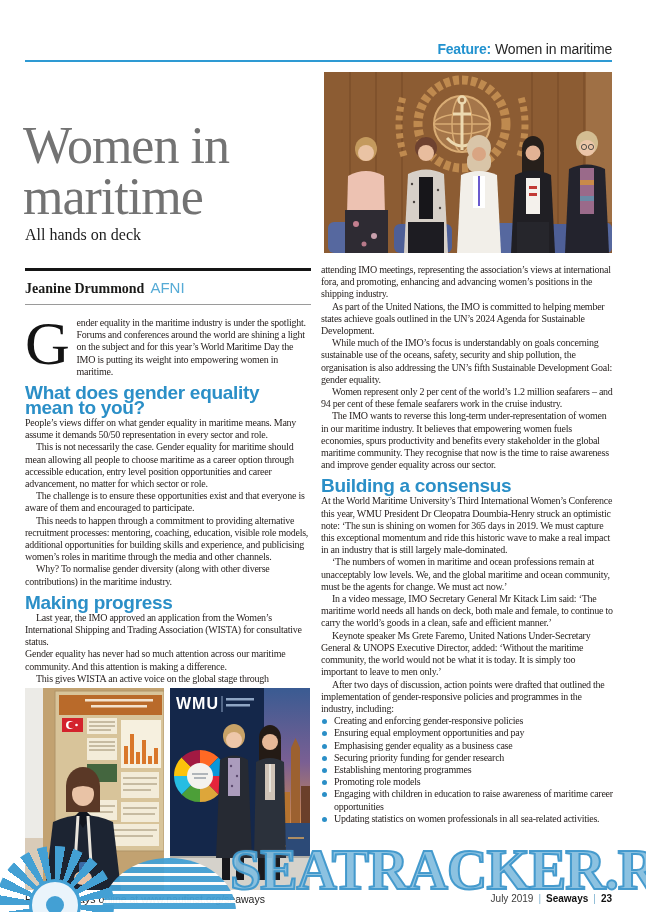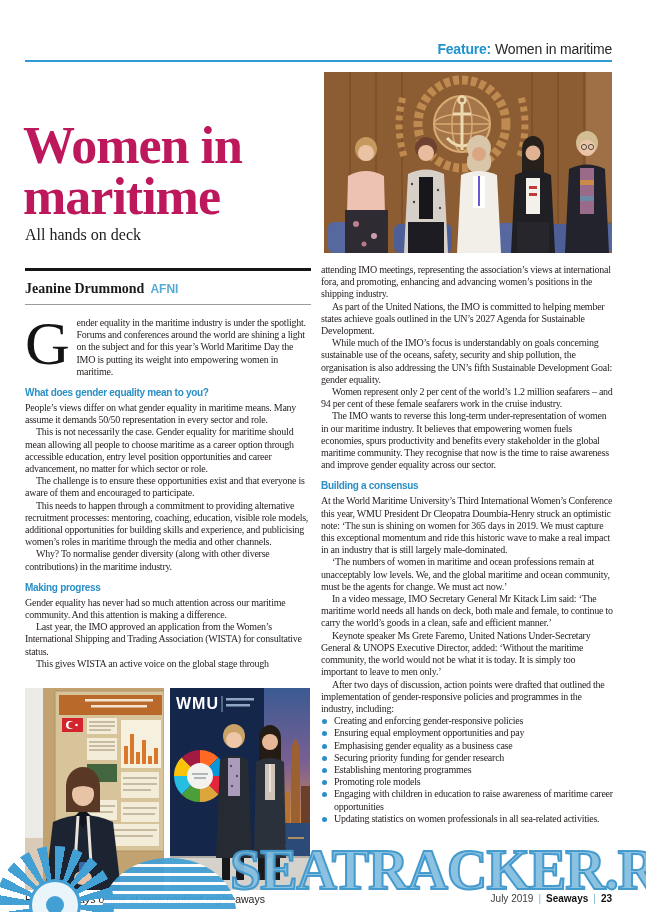--- a/index.html
+++ b/index.html
@@ -6,36 +6,36 @@
   .page{position:relative;width:646px;height:912px;background:#fff;overflow:hidden;
         font-family:"Liberation Serif",serif;color:#272220;}
 
   
   .feature-line{position:absolute;top:41px;right:34px;font-family:"Liberation Sans",sans-serif;
         font-size:14px;letter-spacing:-0.2px;color:#262626;white-space:nowrap;}
   .feature-label{color:#2292cf;font-weight:bold;margin-right:4px;}
   .header-rule{position:absolute;top:60px;left:25px;width:587px;height:2px;background:#2e9ad3;}
 
   
-  .title{position:absolute;left:23px;top:120px;font-size:52px;line-height:51px;color:#be185d;
-         letter-spacing:-1px;font-weight:700;}
+  .title{position:absolute;left:23px;top:120px;font-size:52px;line-height:51px;color:#737373;
+         letter-spacing:-1px;font-weight:400;}
   .subtitle{position:absolute;left:25px;top:226px;font-size:16px;color:#1c1c1c;}
   .rule-thick{position:absolute;left:25px;top:268px;width:286px;height:3px;background:#151515;}
   .author-row{position:absolute;left:25px;top:279px;width:286px;}
   .author-name{font-size:14px;font-weight:bold;color:#1b1b19;}
-  .author-cred{font-family:"Liberation Sans",sans-serif;font-size:12px;font-weight:bold;color:#56abd6;margin-left:6px;}
+  .author-cred{font-family:"Liberation Sans",sans-serif;font-size:15px;font-weight:normal;color:#56abd6;margin-left:6px;}
   .rule-thin{position:absolute;left:25px;top:304px;width:286px;height:1px;background:#9a9a9a;}
 
   
   .col-left{position:absolute;left:25px;top:317px;width:287px;z-index:1;}
   .col-right{position:absolute;left:321px;top:264px;width:292px;z-index:1;}
   .bodytext p{margin:0;font-size:10px;line-height:12.2px;letter-spacing:-0.25px;color:#2b2523;}
   .bodytext .para-indent{text-indent:11px;}
   .bodytext .heading{font-family:"Liberation Sans",sans-serif;font-weight:bold;color:#2b8fc7;
-        font-size:10px;line-height:15px;margin:7px 0 2px 0;letter-spacing:-0.3px;text-indent:0;}
+        font-size:19px;line-height:15px;margin:7px 0 2px 0;letter-spacing:-0.3px;text-indent:0;}
   .bodytext .bullet{position:relative;padding-left:13px;text-indent:0;}
   .bodytext .bullet::before{content:"";position:absolute;left:1px;top:4px;width:5px;height:5px;
         border-radius:50%;background:#2b8fc7;}
   .dropcap{float:left;font-size:62px;line-height:49px;margin:2px 7px 0 0;color:#141414;}
 
   
   .photo{position:absolute;overflow:hidden;background:#ec4899;z-index:2;}
   .top-photo{left:324px;top:72px;width:288px;height:181px;}
   .photo-left{left:25px;top:688px;width:139px;height:202px;}
   .photo-right{left:170px;top:688px;width:140px;height:202px;}
@@ -171,31 +171,31 @@
     <p class="intro"><span class="dropcap">G</span><span>ender equality in the maritime industry is under the spotlight. Forums and conferences around the world are shining a light on the subject and for this year’s World Maritime Day the IMO is putting its weight into empowering women in maritime.</span></p>
     <div>
 
     <p class="block heading"><span>What does gender equality mean to you?</span></p>
         <p class="block para"><span>People’s views differ on what gender equality in maritime means. Many assume it demands 50/50 representation in every sector and role.</span></p>
         <p class="block para-indent"><span>This is not necessarily the case. Gender equality for maritime should mean allowing all people to choose maritime as a career option through accessible education, entry level position opportunities and career advancement, no matter for which sector or role.</span></p>
         <p class="block para-indent"><span>The challenge is to ensure these opportunities exist and that everyone is aware of them and encouraged to participate.</span></p>
         <p class="block para-indent"><span>This needs to happen through a commitment to providing alternative recruitment processes: mentoring, coaching, education, visible role models, additional opportunities for building skills and experience, and publicising women’s roles in maritime through the media and other channels.</span></p>
         <p class="block para-indent"><span>Why? To normalise gender diversity (along with other diverse contributions) in the maritime industry.</span></p>
         <p class="block heading"><span>Making progress</span></p>
+        <p class="block para-indent"><span>Last year, the IMO approved an application from the Women’s International Shipping and Trading Association (WISTA) for consultative status.</span></p>
         <p class="block para"><span>Gender equality has never had so much attention across our maritime community. And this attention is making a difference.</span></p>
-        <p class="block para-indent"><span>Last year, the IMO approved an application from the Women’s International Shipping and Trading Association (WISTA) for consultative status.</span></p>
         <p class="block para-indent"><span>This gives WISTA an active voice on the global stage through</span></p>
       </div>
   </div>
 
   <div class="col-right bodytext">
     <div>
 
     <p class="block para"><span>attending IMO meetings, representing the association’s views at international fora, and promoting, enhancing and advancing women’s positions in the shipping industry.</span></p>
-        <p class="block para-indent"><span>As part of the United Nations, the IMO is committed to helping member states achieve goals outlined in the UN’s 2027 Agenda for Sustainable Development.</span></p>
+        <p class="block para-indent"><span>As part of the United Nations, the IMO is committed to helping member states achieve goals outlined in the UN’s 2024 Agenda for Sustainable Development.</span></p>
         <p class="block para-indent"><span>While much of the IMO’s focus is understandably on goals concerning sustainable use of the oceans, safety, security and ship pollution, the organisation is also addressing the UN’s fifth Sustainable Development Goal: gender equality.</span></p>
         <p class="block para-indent"><span>Women represent only 2 per cent of the world’s 1.2 million seafarers – and 94 per cent of these female seafarers work in the cruise industry.</span></p>
         <p class="block para-indent"><span>The IMO wants to reverse this long-term under-representation of women in our maritime industry. It believes that empowering women fuels economies, spurs productivity and benefits every stakeholder in the global maritime community. They recognise that now is the time to raise awareness and improve gender equality across our sector.</span></p>
         <p class="block heading"><span>Building a consensus</span></p>
         <p class="block para"><span>At the World Maritime University’s Third International Women’s Conference this year, WMU President Dr Cleopatra Doumbia-Henry struck an optimistic note: ‘The sun is shining on women for 365 days in 2019. We must capture this exceptional momentum and ride this historic wave to make a real impact in an industry that is still largely male-dominated.</span></p>
         <p class="block para-indent"><span>‘The numbers of women in maritime and ocean professions remain at unacceptably low levels. We, and the global maritime and ocean community, must be the agents for change. We must act now.’</span></p>
         <p class="block para-indent"><span>In a video message, IMO Secretary General Mr Kitack Lim said: ‘The maritime world needs all hands on deck, both male and female, to continue to carry the world’s goods in a clean, safe and efficient manner.’</span></p>
         <p class="block para-indent"><span>Keynote speaker Ms Grete Faremo, United Nations Under-Secretary General &amp; UNOPS Executive Director, added: ‘Without the maritime community, the world would not be what it is today. It is simply too important to leave to men only.’</span></p>
         <p class="block para-indent"><span>After two days of discussion, action points were drafted that outlined the implementation of gender-responsive policies and programmes in the industry, including:</span></p>
         <p class="block bullet"><span>Creating and enforcing gender-responsive policies</span></p>

